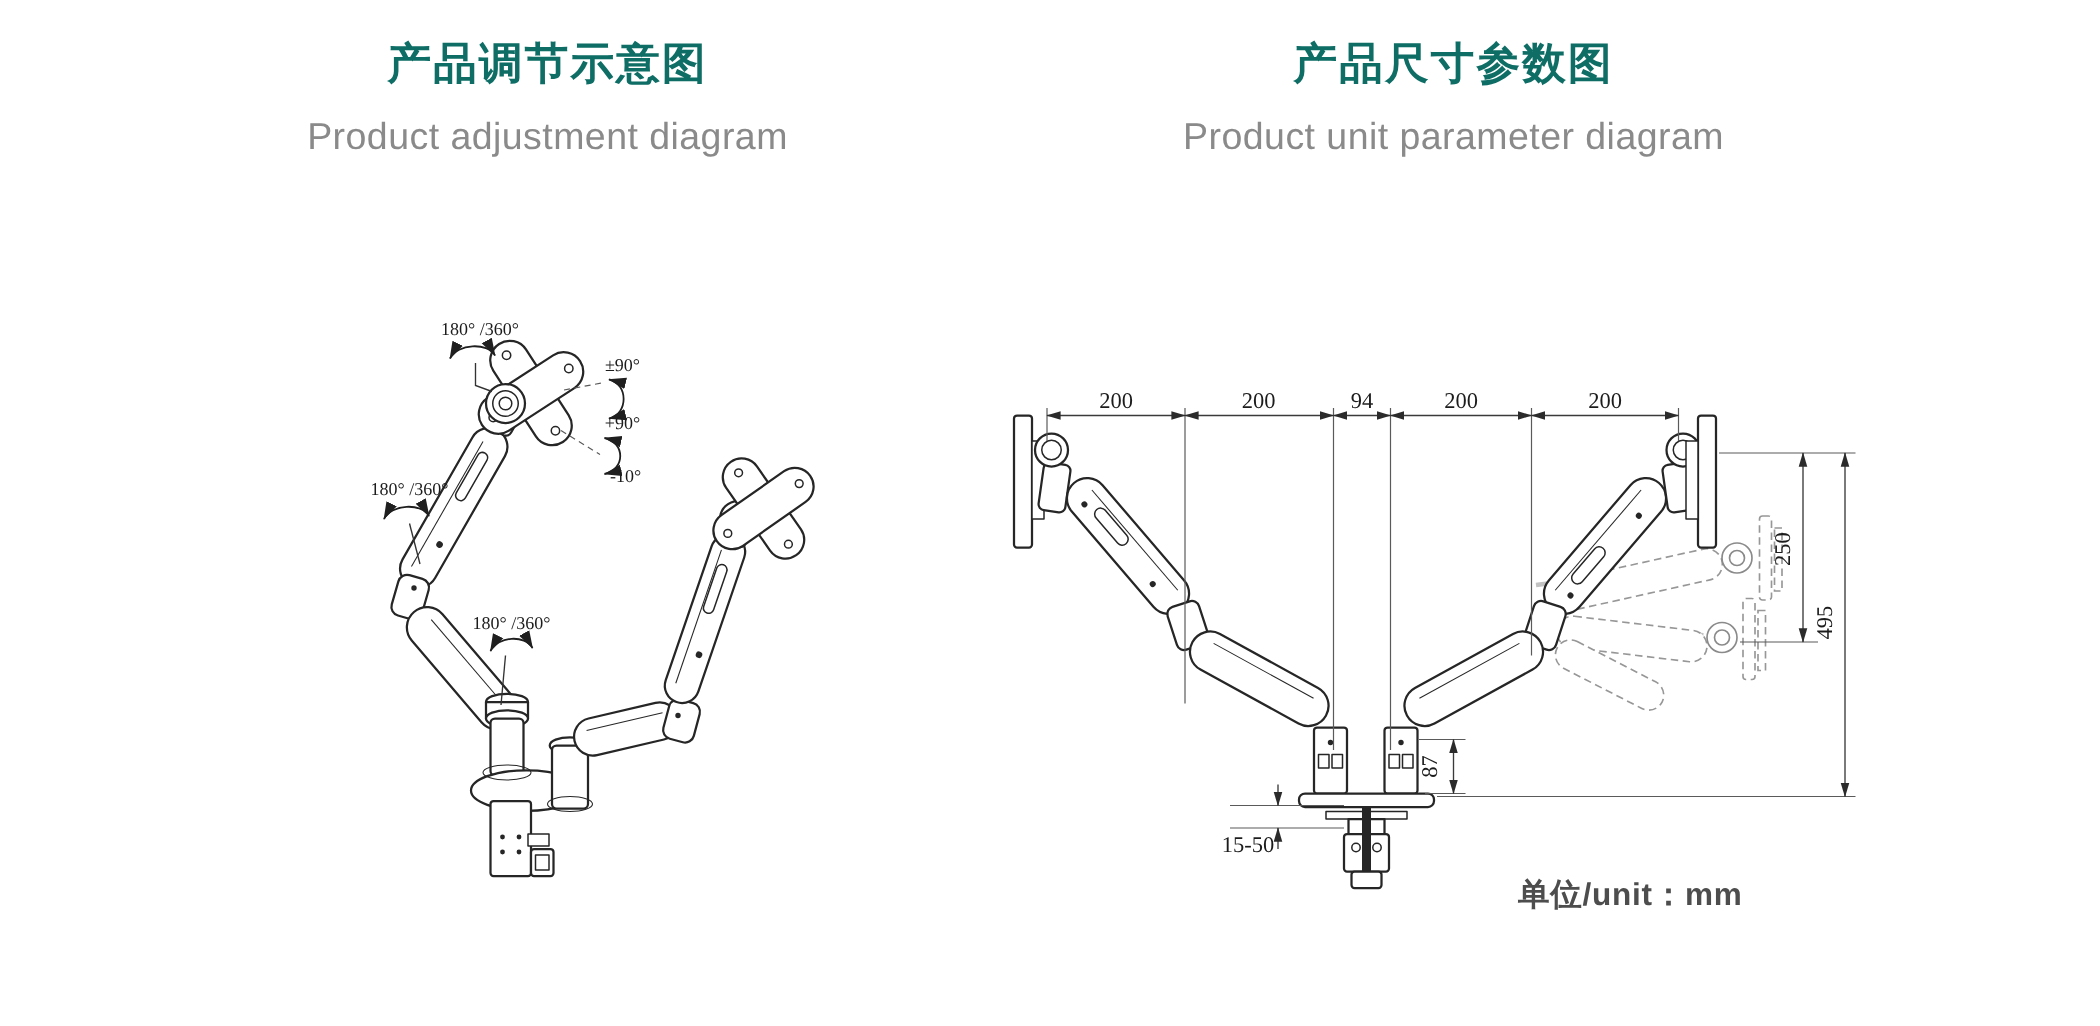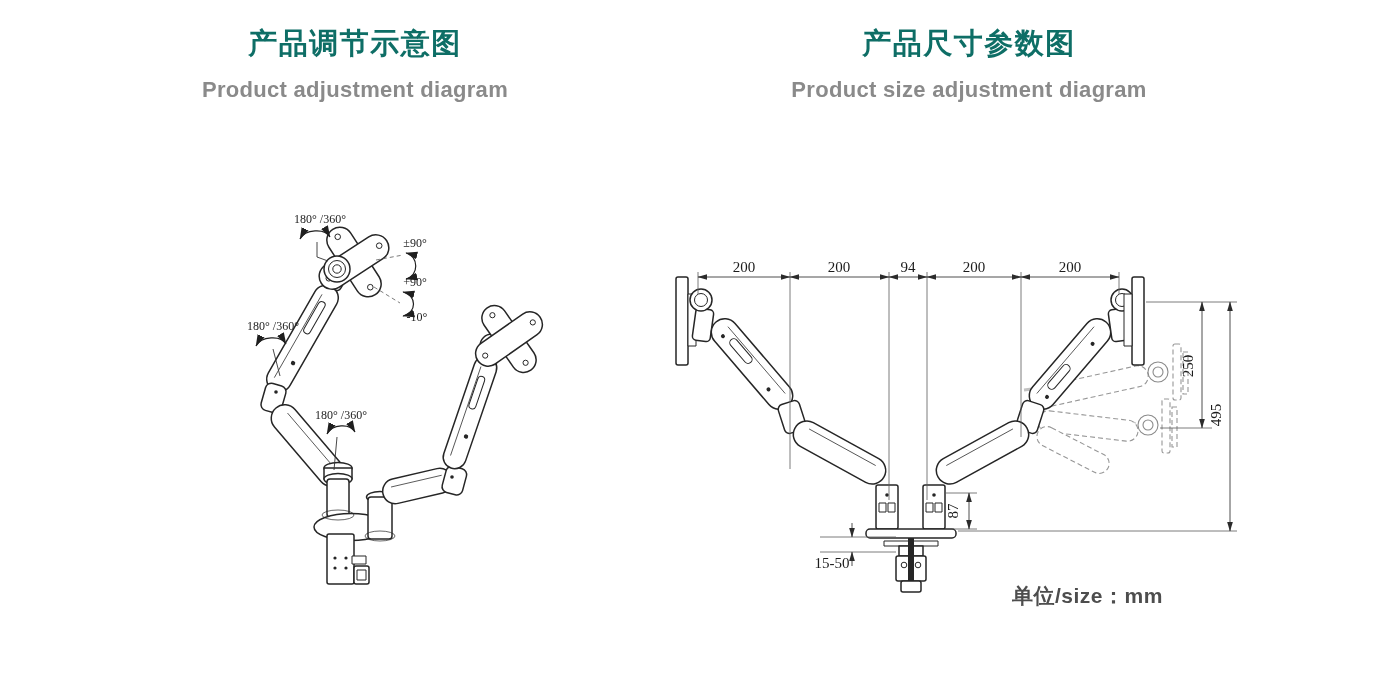--- a/index.html
+++ b/index.html
@@ -1,28 +1,28 @@
 <!DOCTYPE html>
 <html><head>
 <meta charset="utf-8">
 <style>
   html,body { margin:0; padding:0; background:#ffffff; }
   .page {
     position:relative; width:1400px; height:684px; background:#ffffff;
     overflow:hidden; font-family:"Liberation Sans", sans-serif;
   }
   .hdr { position:absolute; top:26px; width:400px; text-align:center; }
-  .hdr-left  { left:155px; }
+  .hdr-left  { left:165px; }
   .hdr-right { left:769px; }
   .hdr .title {
     color:#0e6e66; font-size:29px; font-weight:bold; letter-spacing:1.5px;
     line-height:34px; margin:0;
   }
   .hdr .subtitle {
-    color:#8a8a8a; font-size:22px; font-weight:bold; letter-spacing:0.3px;
+    color:#8a8a8a; font-size:25px; font-weight:normal; letter-spacing:0.3px;
     margin:17px 0 0 0;
   }
   .diagram { position:absolute; }
   .diagram-left  { left:215px; top:185px; }
   .diagram-right { left:650px; top:230px; }
   .unit-note {
     position:absolute; left:1012px; top:582px; width:200px;
     font-size:21px; font-weight:bold; color:#4d4d4d; letter-spacing:0.5px;
   }
   
@@ -48,21 +48,21 @@
 <body>
 
 <div class="page">
 
   <div class="hdr hdr-left">
     <div class="title">产品调节示意图</div>
     <div class="subtitle">Product adjustment diagram</div>
   </div>
   <div class="hdr hdr-right">
     <div class="title">产品尺寸参数图</div>
-    <div class="subtitle">Product size adjustment diagram</div>
+    <div class="subtitle">Product unit parameter diagram</div>
   </div>
 
   <svg class="diagram diagram-left" width="360" height="440" viewBox="215 185 360 440">
     <defs>
       <marker id="ahL" viewBox="0 0 10 8" refX="9.5" refY="4" markerWidth="10" markerHeight="8" orient="auto-start-reverse">
           <path d="M0,0.8 L10,4 L0,7.2 z" fill="#1f1f1f"></path>
         </marker>
     </defs>
 
     <g>
@@ -300,15 +300,15 @@
       <text class="dimtext" text-anchor="middle" transform="rotate(-90 958 511)" x="958" y="511">87</text>
 
       <line class="ext" x1="820" y1="537" x2="896" y2="537"></line>
       <line class="ext" x1="820" y1="552" x2="896" y2="552"></line>
       <line class="dim" x1="852" y1="523" x2="852" y2="537" marker-end="url(#ahR)"></line>
       <line class="dim" x1="852" y1="566" x2="852" y2="552" marker-end="url(#ahR)"></line>
       <text class="dimtext" x="832" y="568" text-anchor="middle">15-50</text>
     </g>
   </svg>
 
-  <div class="unit-note">单位/size：mm</div>
+  <div class="unit-note">单位/unit：mm</div>
 
 </div>
 
 </body></html>

